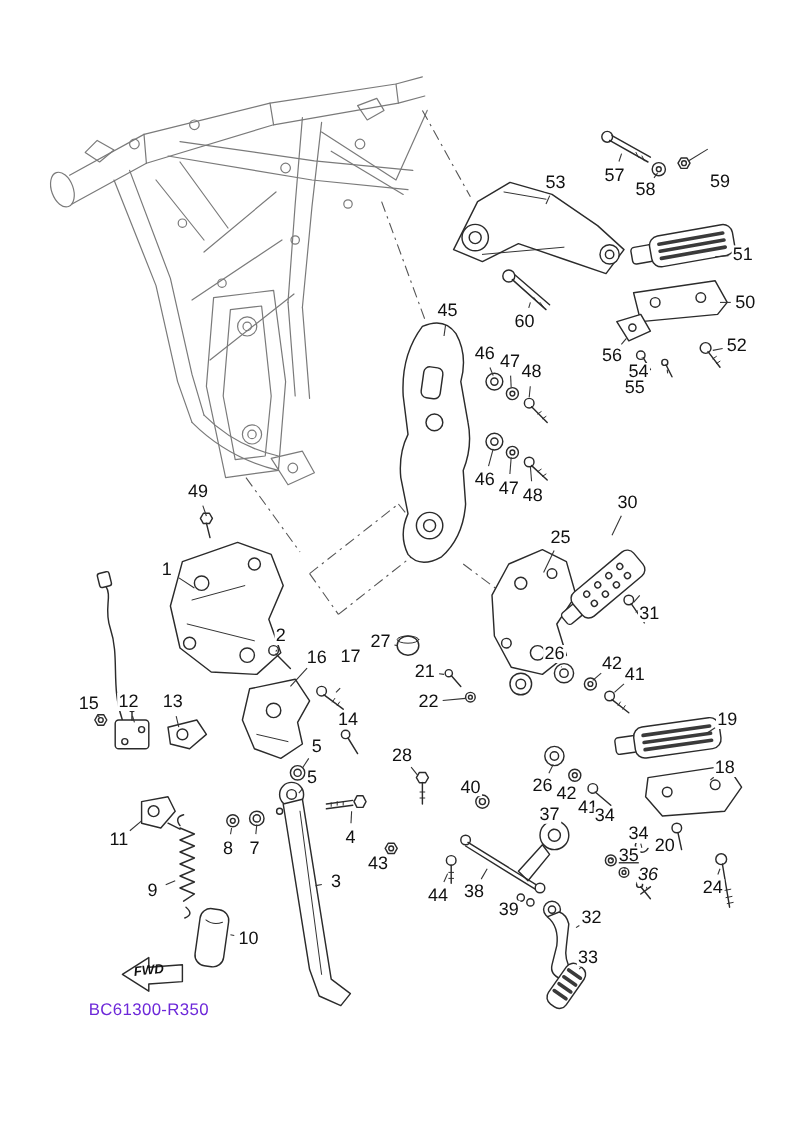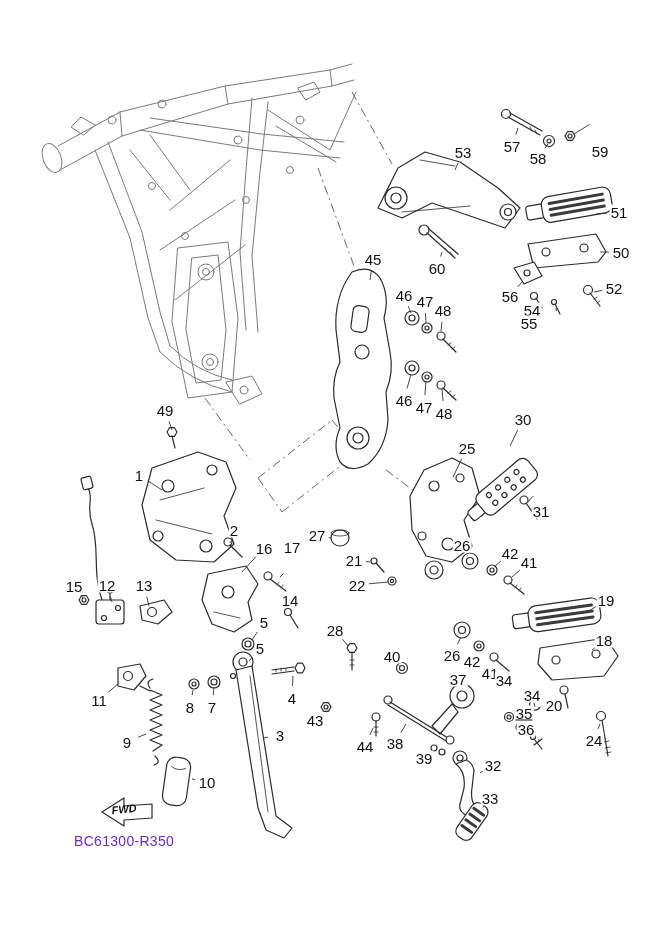--- a/index.html
+++ b/index.html
@@ -533,21 +533,21 @@
       <span class="part-label" style="left: 458px; top: 679px;">37</span>
       <span class="part-label" style="left: 490px; top: 673px;">41</span>
       <span class="part-label" style="left: 99px; top: 700px;">11</span>
       <span class="part-label" style="left: 190px; top: 707px;">8</span>
       <span class="part-label" style="left: 212px; top: 707px;">7</span>
       <span class="part-label" style="left: 292px; top: 698px;">4</span>
       <span class="part-label" style="left: 504px; top: 680px;">34</span>
       <span class="part-label" style="left: 532px; top: 695px;">34</span>
       <span class="part-label" style="left: 524px; top: 713px; text-decoration: underline;">35</span>
       <span class="part-label" style="left: 554px; top: 705px;">20</span>
-      <span class="part-label" style="left: 526px; top: 729px;">36</span>
+      <span class="part-label" style="left: 540px; top: 729px; font-style: italic;">36</span>
       <span class="part-label" style="left: 594px; top: 740px;">24</span>
       <span class="part-label" style="left: 315px; top: 720px;">43</span>
       <span class="part-label" style="left: 127px; top: 742px;">9</span>
       <span class="part-label" style="left: 280px; top: 735px;">3</span>
       <span class="part-label" style="left: 365px; top: 746px;">44</span>
       <span class="part-label" style="left: 395px; top: 743px;">38</span>
       <span class="part-label" style="left: 424px; top: 758px;">39</span>
       <span class="part-label" style="left: 493px; top: 765px;">32</span>
       <span class="part-label" style="left: 207px; top: 782px;">10</span>
       <span class="part-label" style="left: 490px; top: 798px;">33</span>

